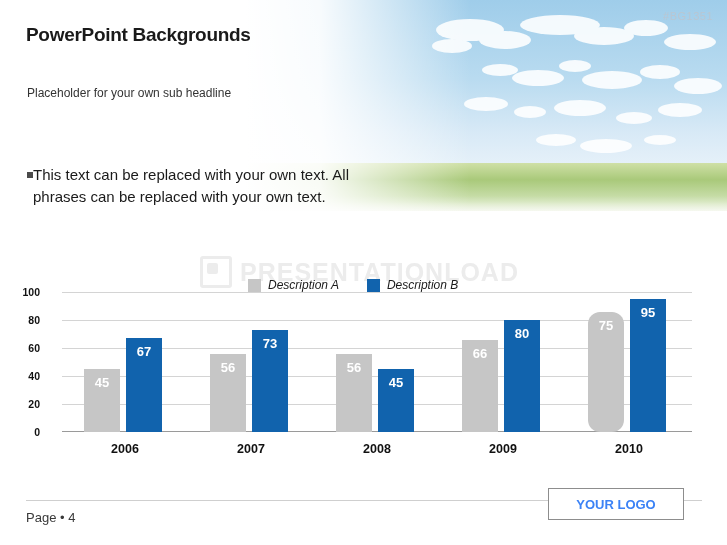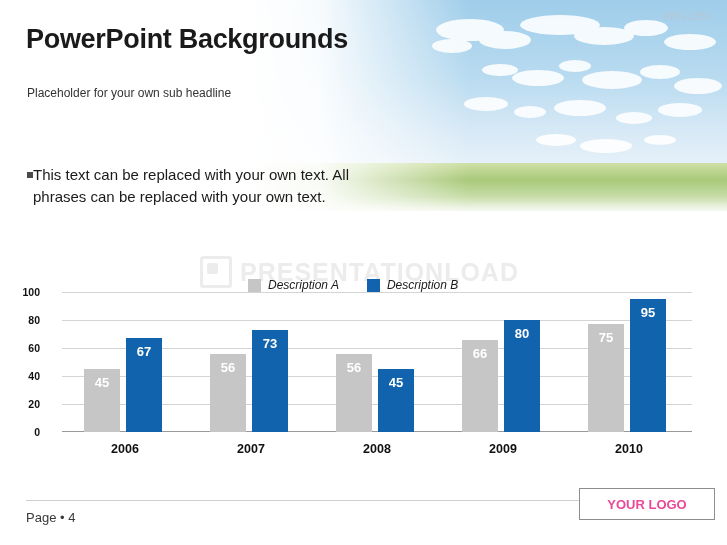--- a/index.html
+++ b/index.html
@@ -73,21 +73,21 @@
     top: 10px;
     font-size: 11px;
     color: #b9c6d2;
     letter-spacing: 0.5px;
     margin-left: 44px;
   }
   .title {
     position: absolute;
     left: 26px;
     top: 24px;
-    font-size: 27px;
+    font-size: 19px;
     font-weight: bold;
     color: #1a1a1a;
     letter-spacing: -0.3px;
   }
   .subtitle {
     position: absolute;
     left: 27px;
     top: 86px;
     font-size: 12px;
     color: #333333;
@@ -254,31 +254,31 @@
   }
   .page-num {
     position: absolute;
     left: 26px;
     top: 510px;
     font-size: 13px;
     color: #3a3a3a;
   }
   .logo-box {
     position: absolute;
-    left: 579px;
+    left: 548px;
     top: 488px;
     width: 134px;
     height: 30px;
     border: 1px solid #8d8d8d;
     display: flex;
     align-items: center;
     justify-content: center;
     font-size: 13px;
     font-weight: bold;
-    color: #ec4899;
+    color: #3b82f6;
     background: #ffffff;
   }
 </style>
 </head>
 <body>
 
 <div class="slide">
 
   <div class="banner">
     <div class="banner-sky"></div>
@@ -381,21 +381,21 @@
         <div class="group" style="left: 378px; width: 126px;">
           <div class="bar bar-a" style="height: 92.4px;">
             <span>66</span>
           </div>
           <div class="bar bar-b" style="height: 112px;">
             <span>80</span>
           </div>
         </div>
         <div class="xlabel" style="left: 378px; width: 126px;">2009</div>
         <div class="group" style="left: 504px; width: 126px;">
-          <div class="bar bar-a" style="height: 108px;">
+          <div class="bar bar-a" style="height: 120px; border-radius: 12px;">
             <span>75</span>
           </div>
           <div class="bar bar-b" style="height: 133px;">
             <span>95</span>
           </div>
         </div>
         <div class="xlabel" style="left: 504px; width: 126px;">2010</div>
       </div>
   </div>
 

